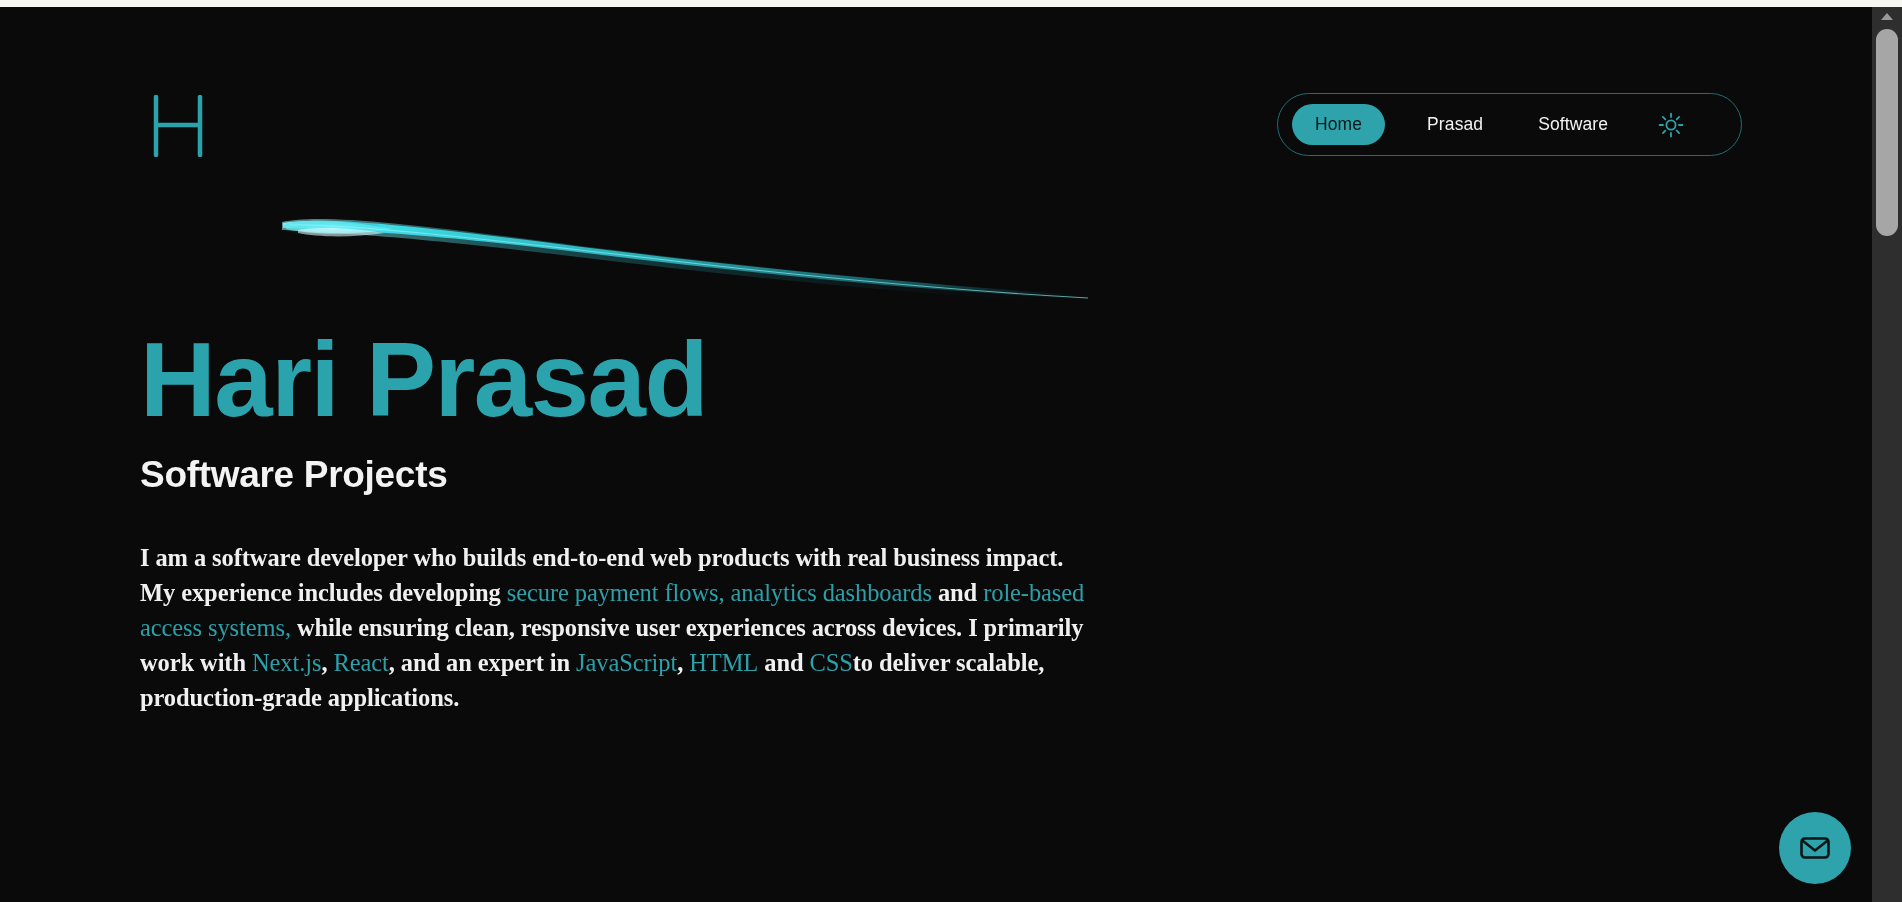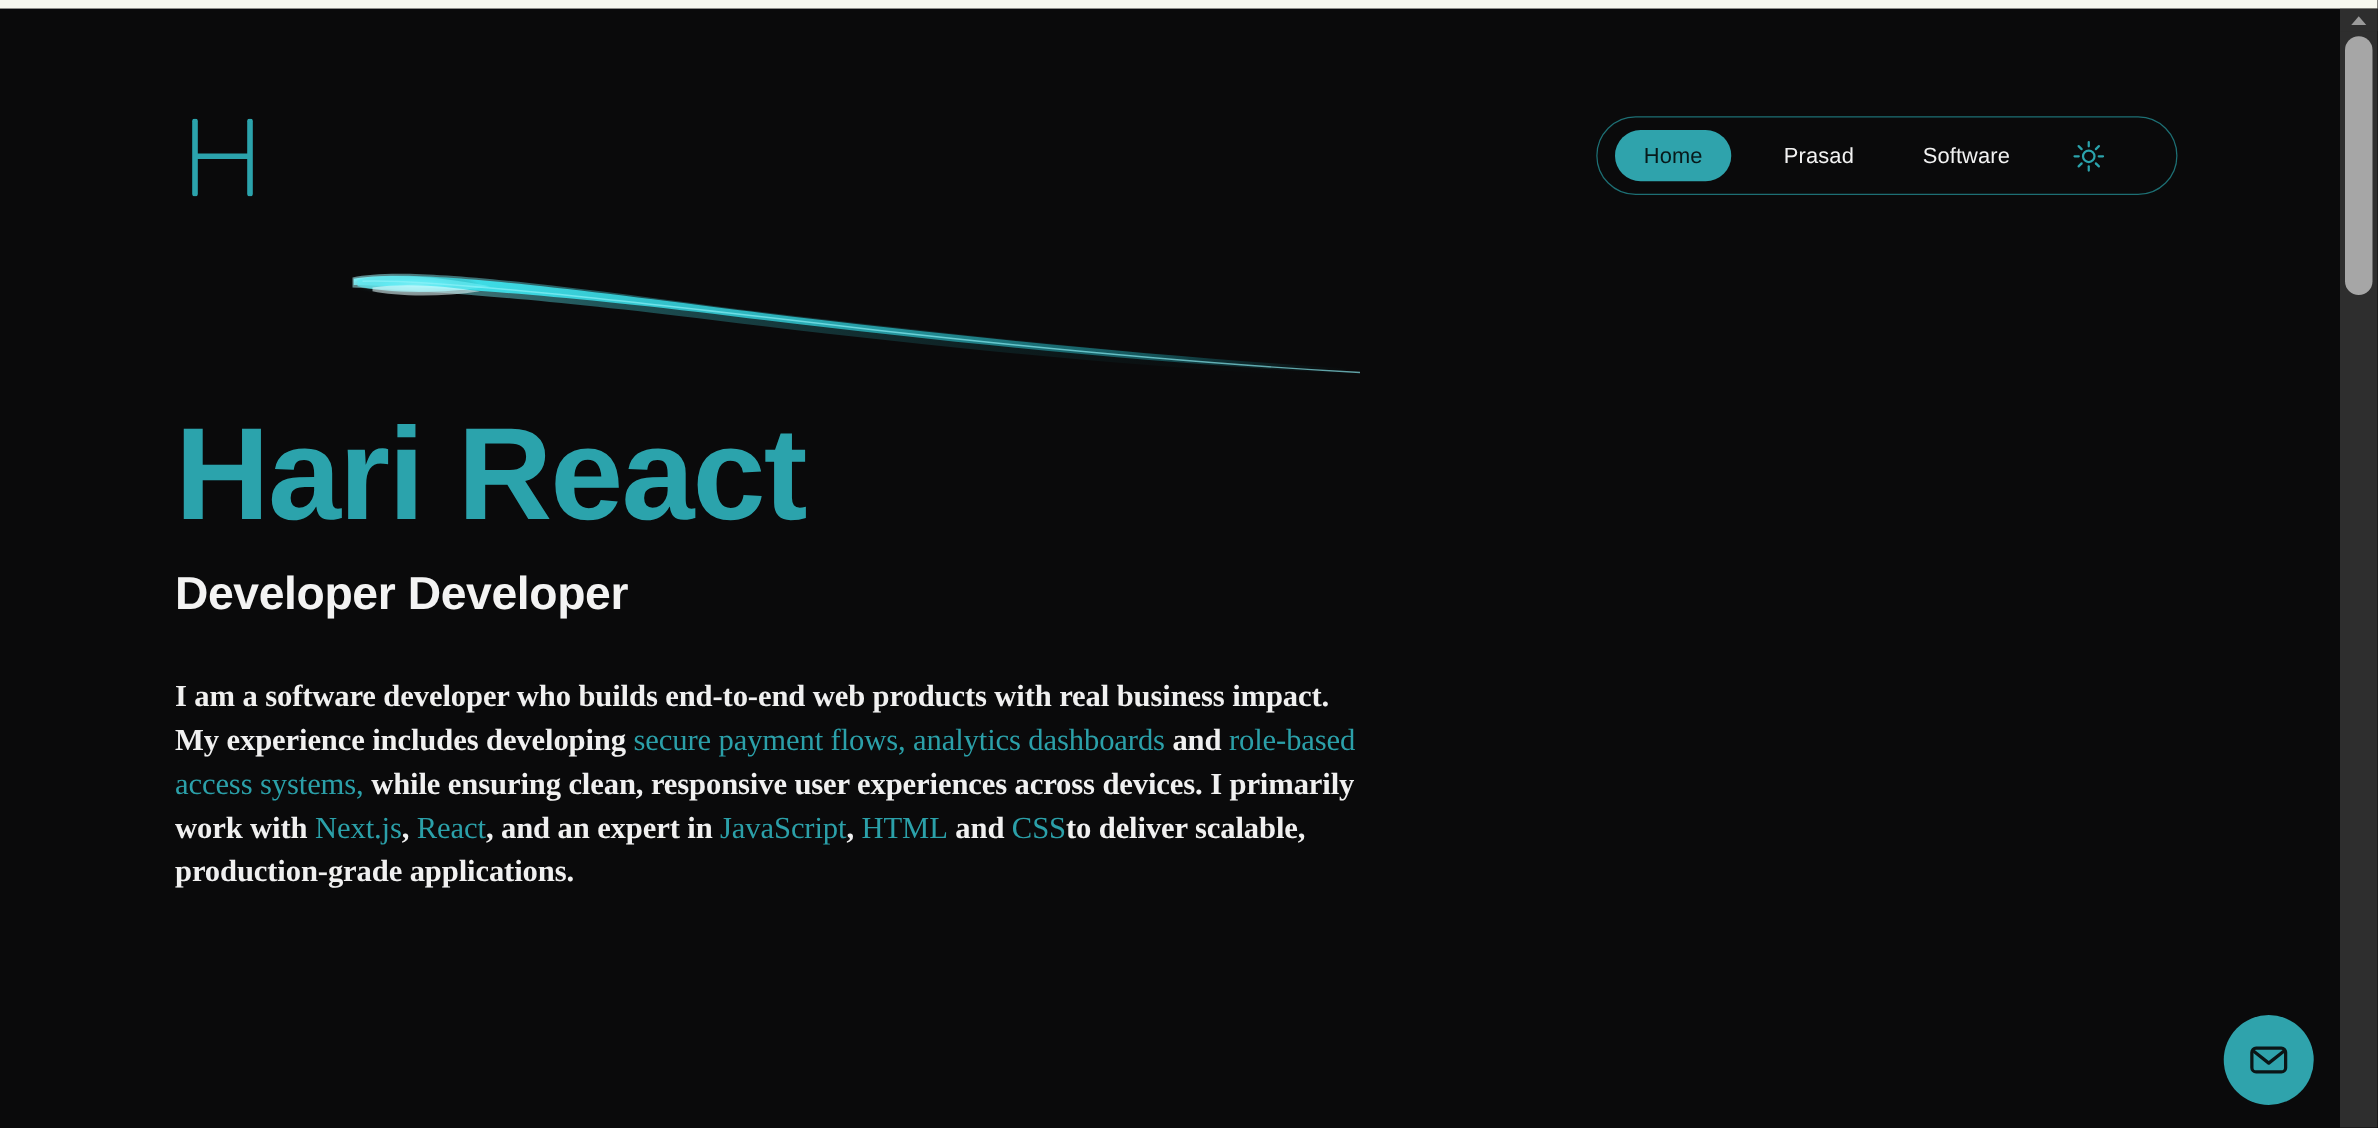--- a/index.html
+++ b/index.html
@@ -237,22 +237,22 @@
 
       <ellipse cx="52" cy="16" rx="52" ry="9" fill="url(#headGlow)"></ellipse>
       <path d="M 6 12 C 30 6, 70 9, 112 17 C 70 24, 26 22, 6 17 Z" fill="#63e9f2" opacity="0.75"></path>
       <path d="M 18 18 C 44 14, 78 17, 104 21 C 72 26, 36 25, 18 21 Z" fill="#eafeff" opacity="0.55"></path>
 
       <path d="M 10 13 C 60 11, 200 26, 420 52 C 580 70, 700 80, 808 86" fill="none" stroke="#8ff2f9" stroke-width="1.1" opacity="0.65"></path>
     </svg>
   </div>
 
   <section id="hero">
-    <h1 id="hero-title">Hari React</h1>
-    <h2 id="hero-subtitle">Developer Developer</h2>
+    <h1 id="hero-title">Hari Prasad</h1>
+    <h2 id="hero-subtitle">Software Projects</h2>
     <p id="hero-paragraph"><span>I am a software developer who builds end-to-end web products with real business impact. My experience includes developing </span><span class="hl">secure payment flows, analytics dashboards</span><span> and </span><span class="hl">role-based access systems,</span><span> while ensuring clean, responsive user experiences across devices. I primarily work with </span><span class="hl">Next.js</span><span>, </span><span class="hl">React</span><span>, and an expert in </span><span class="hl">JavaScript</span><span>, </span><span class="hl">HTML</span><span> and </span><span class="hl">CSS</span><span>to deliver scalable, production-grade applications.</span></p>
   </section>
 
   <button id="contact-fab">
     <svg width="34" height="34" viewBox="0 0 34 34">
       <rect x="3.5" y="7.5" width="27" height="19" rx="3.4" fill="none" stroke="#0b1516" stroke-width="2.6"></rect>
       <path d="M 5 10 L 17 19.5 L 29 10" fill="none" stroke="#0b1516" stroke-width="2.6" stroke-linecap="round" stroke-linejoin="round"></path>
     </svg>
   </button>
 

